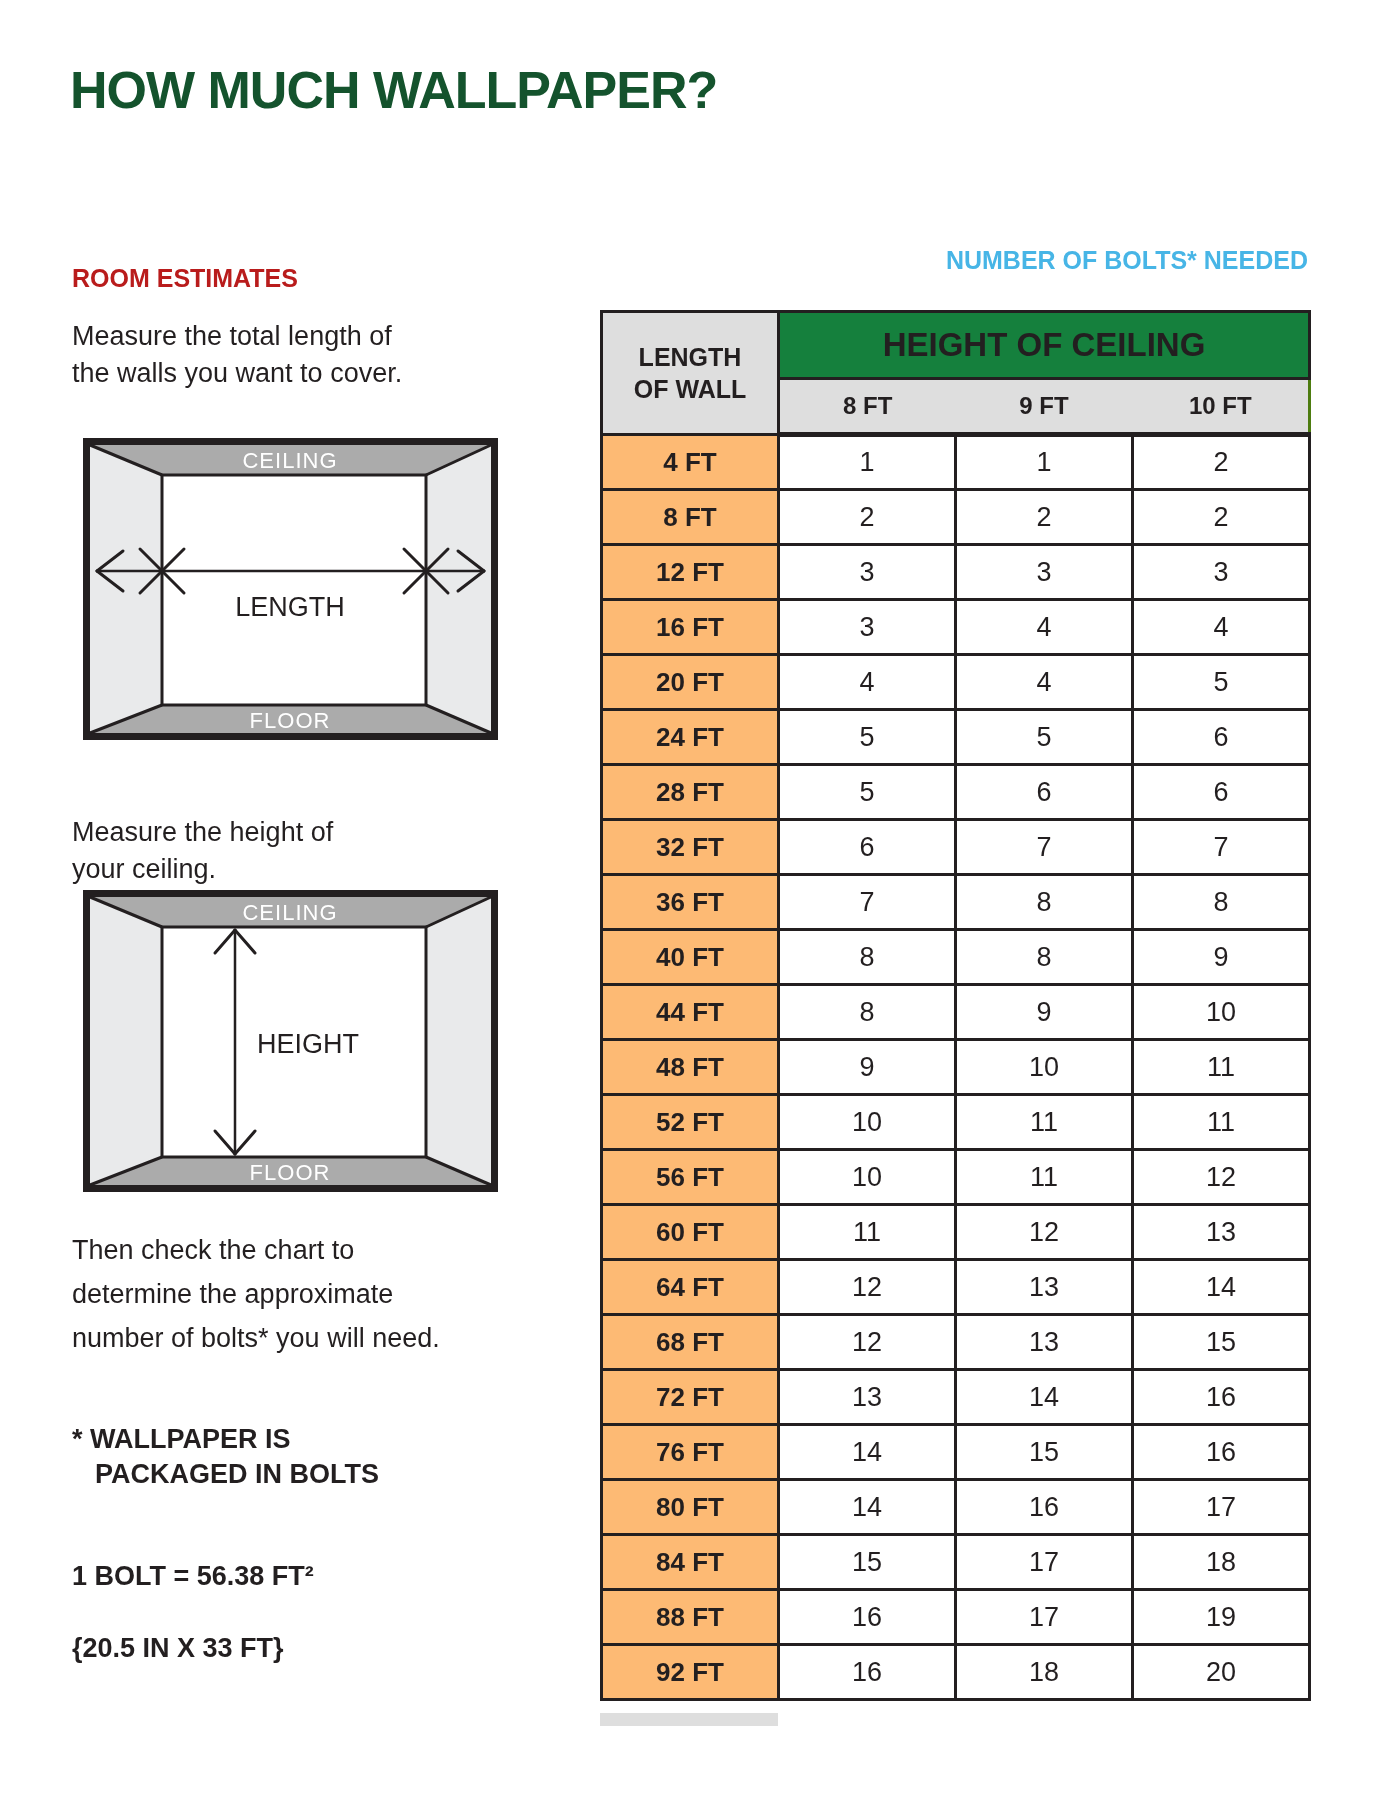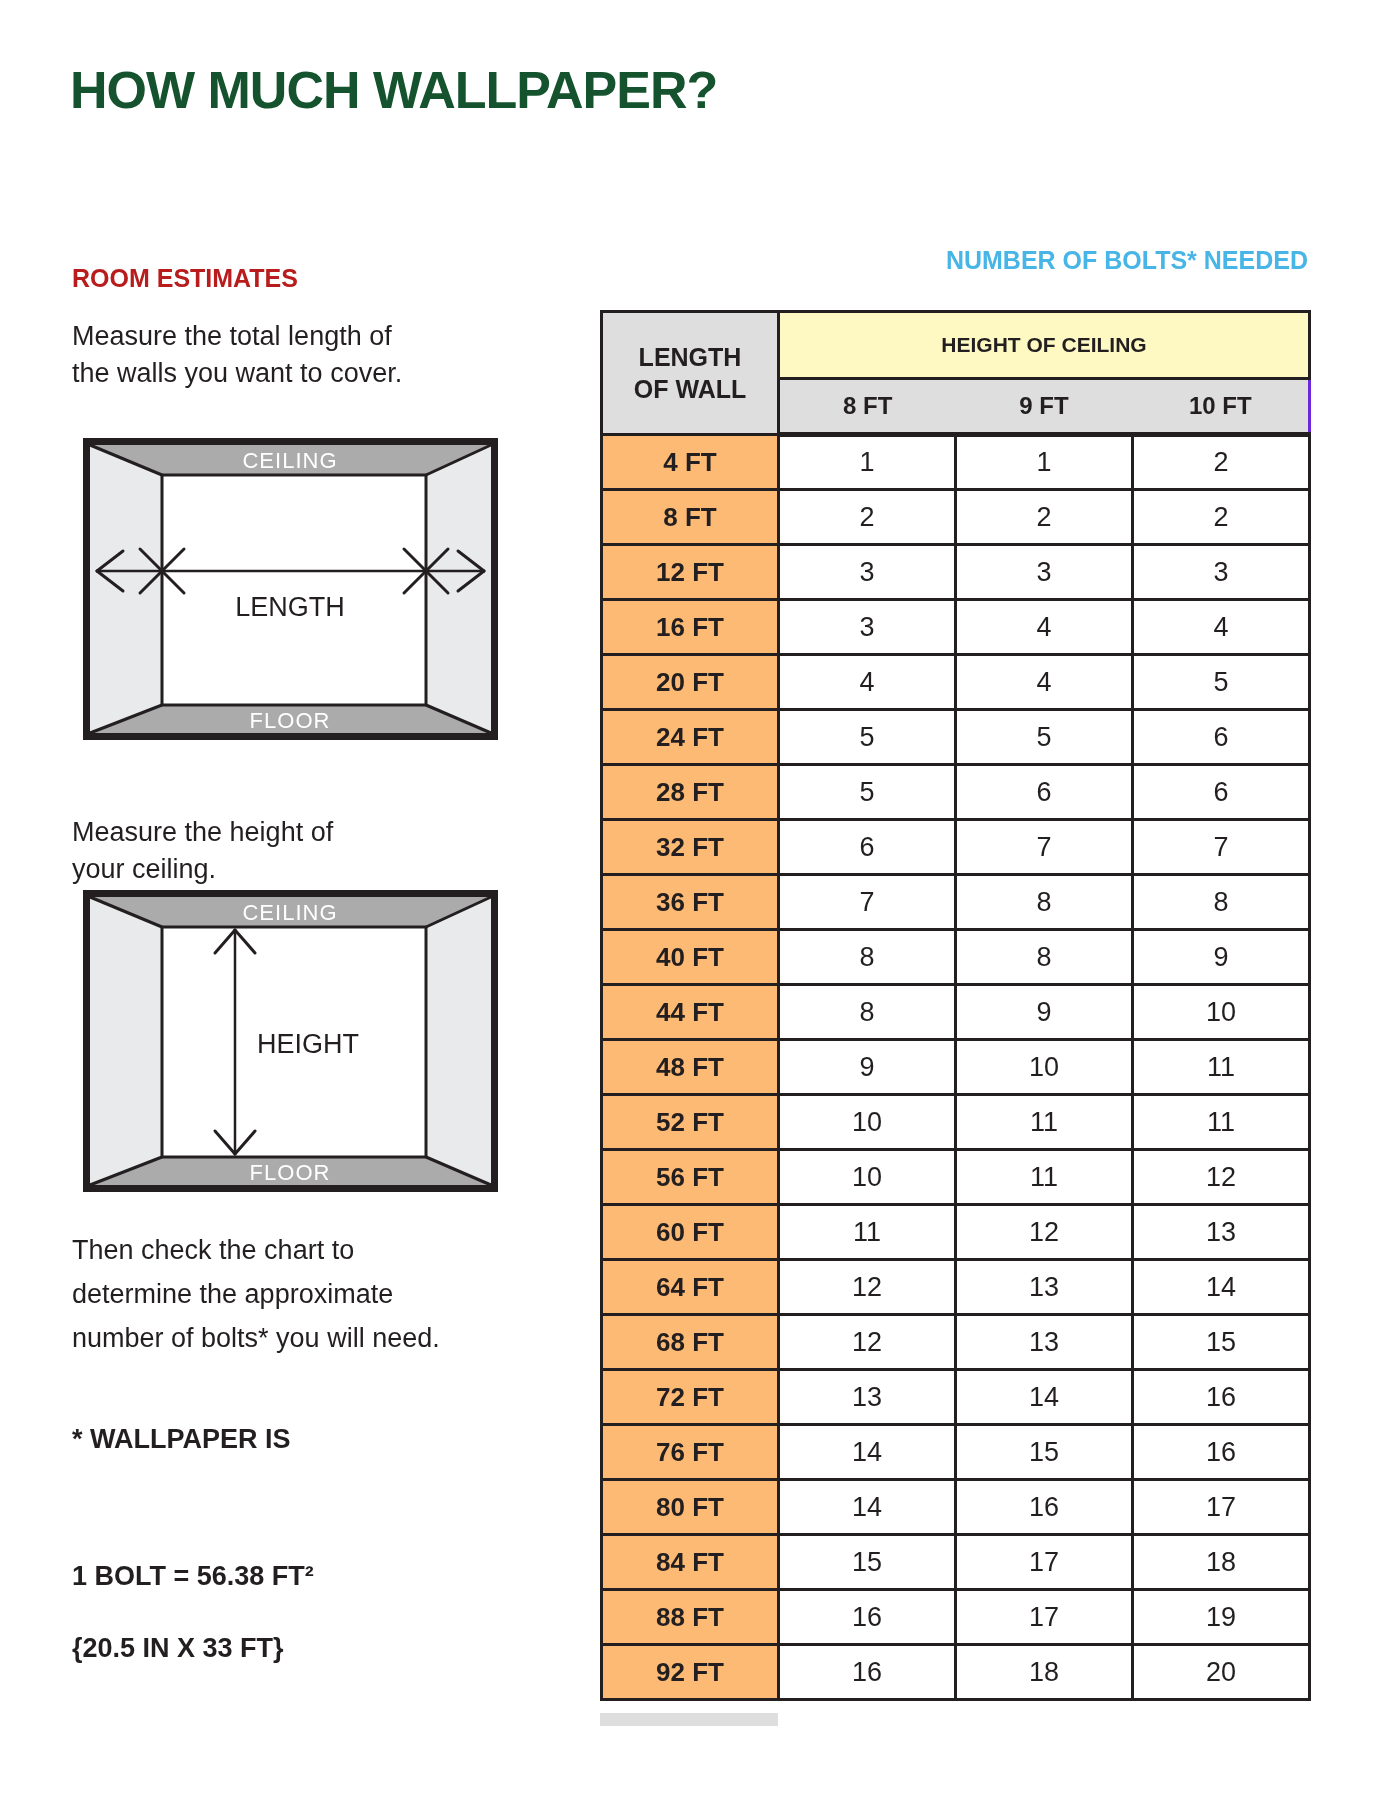--- a/index.html
+++ b/index.html
@@ -41,30 +41,30 @@
     text-align:center;vertical-align:middle;padding:0;
     border:3px solid #231F20;
   }
   th.corner{
     background:#DEDEDE;font-size:25px;font-weight:bold;line-height:32px;
     white-space:pre-line;
     border-top:8px solid #231F20;border-left:3px solid #231F20;
     border-right:7px solid #231F20;border-bottom:5px solid #231F20;
   }
   th.group{
-    background:#fef9c3;font-size:21px;font-weight:bold;height:64px;
+    background:#15803d;font-size:33px;font-weight:bold;height:64px;
     border-top:8px solid #231F20;border-right:3px solid #231F20;
     border-bottom:2px solid #231F20;
   }
   tr.subhead th{
     background:#DEDEDE;font-size:24px;font-weight:bold;height:52px;
     border-top:2px solid #231F20;border-bottom:5px solid #231F20;
     border-left:0;border-right:0;
   }
-  tr.subhead th:last-child{border-right:3px solid #6d28d9;}
+  tr.subhead th:last-child{border-right:3px solid #4d7c0f;}
   td.len{
     background:#fdba74;font-size:26px;font-weight:bold;height:52px;
     border-left:3px solid #231F20;border-right:7px solid #231F20;
   }
   td.val{
     background:#ffffff;font-size:27px;
     border-left:2px solid #231F20;border-right:2px solid #231F20;
   }
   td.val:last-child{border-right:3px solid #231F20;}
   .table-foot-strip{
@@ -143,20 +143,21 @@
     <text x="174" y="163" text-anchor="start" font-size="27" fill="#231F20">HEIGHT</text>
   </svg>
 </div>
 
 <div class="abs para para3" style="left:72px;top:1228px;">Then check the chart to
 determine the approximate
 number of bolts* you will need.</div>
 
 <div class="abs footnote" style="left:72px;top:1422px;">
   <span>* WALLPAPER IS</span>
+  <span class="indent">PACKAGED IN BOLTS</span>
 </div>
 
 <div class="abs boltinfo" style="left:72px;top:1522px;">
   <span style="display:block;">1 BOLT = 56.38 FT²</span>
   <span style="display:block;">{20.5 IN X 33 FT}</span>
 </div>
 
 <div class="abs table-heading" style="color:#47B5E6;">NUMBER OF BOLTS* NEEDED</div>
 
 <div class="abs bolts-table-wrap">

